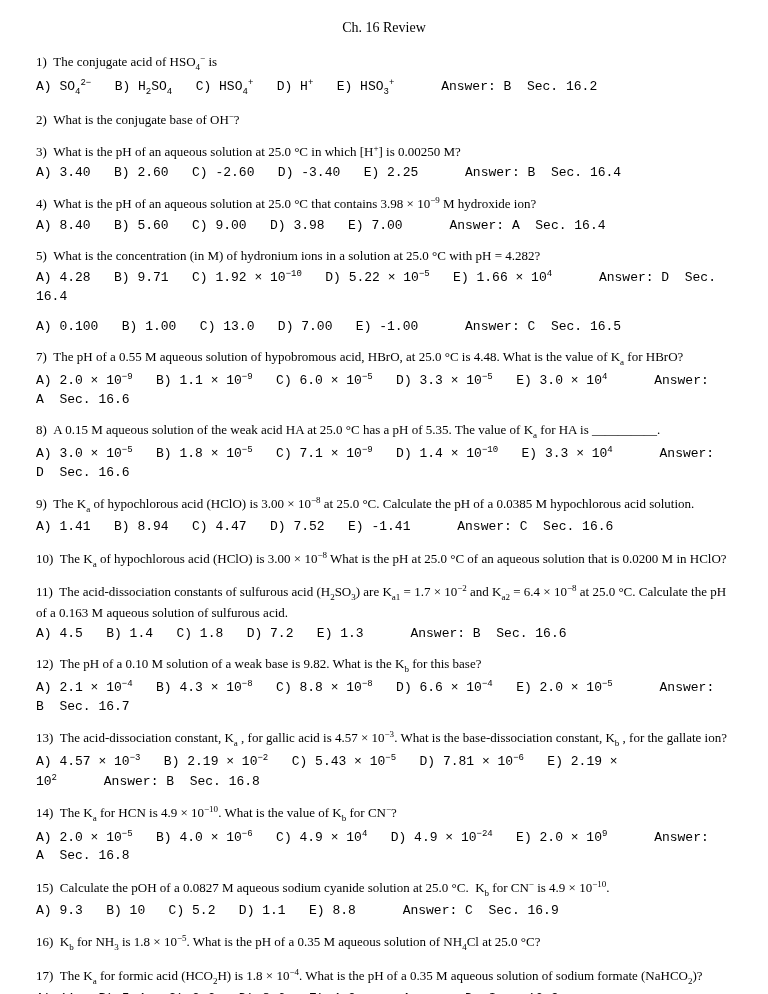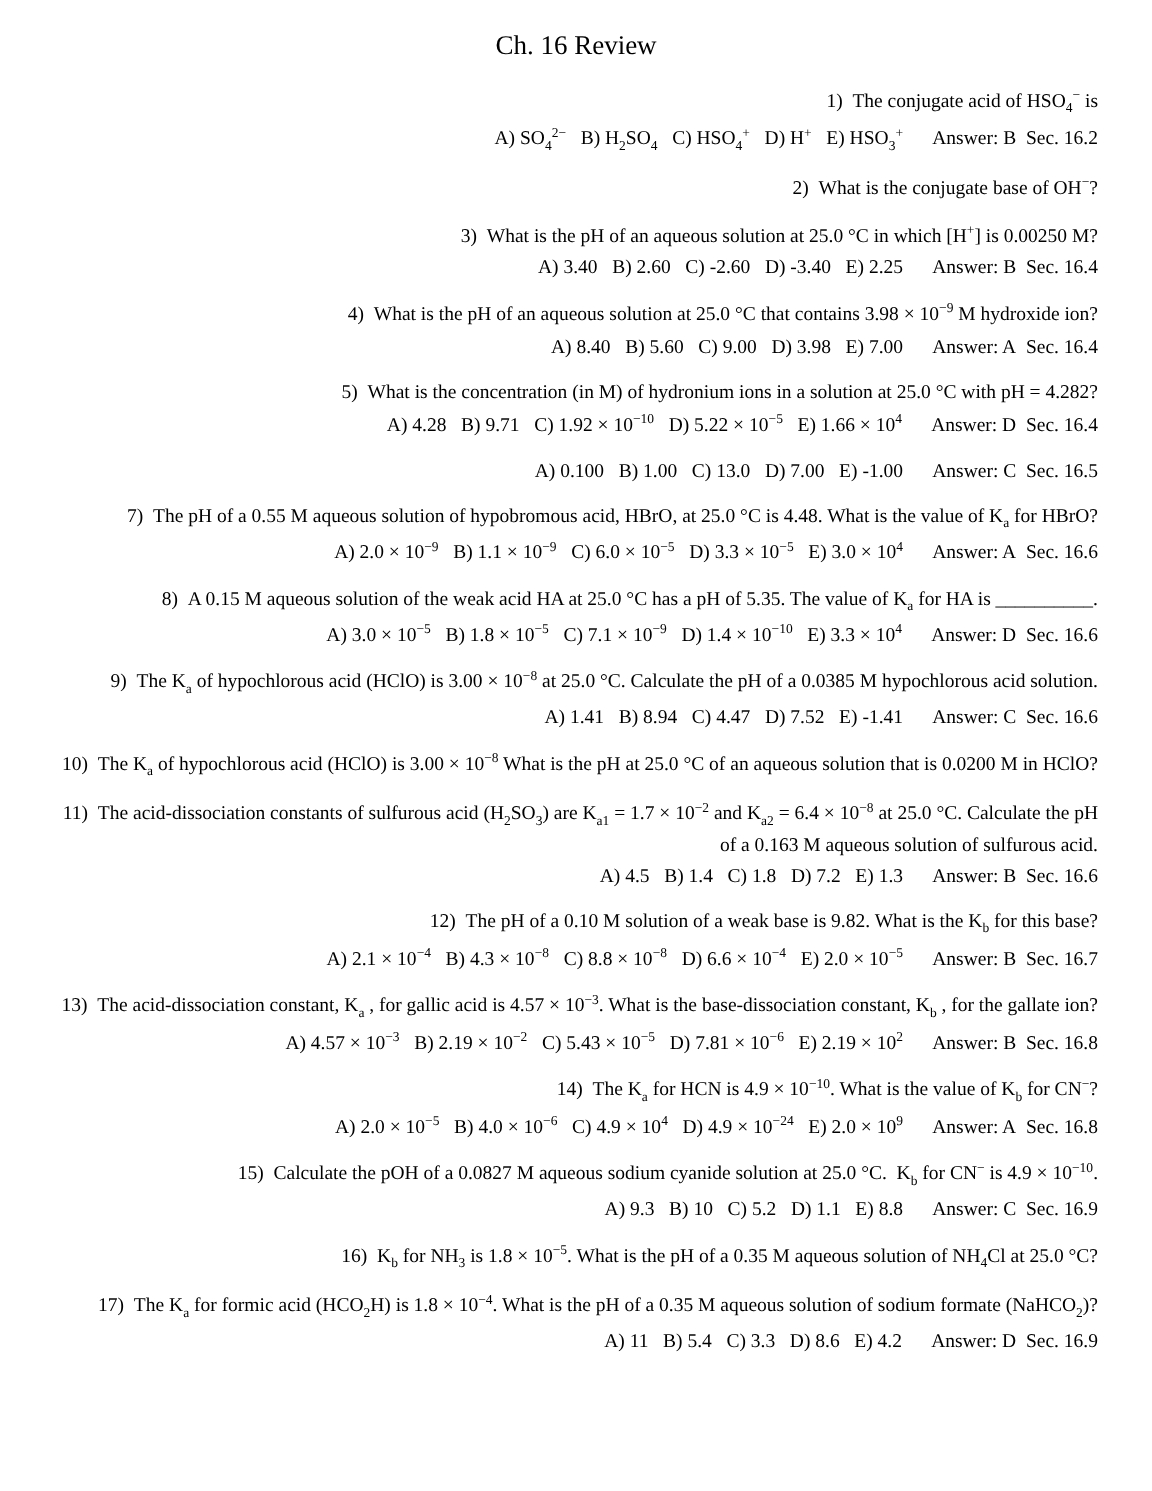--- a/index.html
+++ b/index.html
@@ -11,34 +11,34 @@
       background: #fff;
       color: #000;
       font-family: "Times New Roman", Times, serif;
       font-size: 13px;
       width: 768px;
       min-height: 994px;
       padding: 20px 36px 20px 36px;
     }
     .page-title {
       text-align: center;
-      font-size: 18px;
+      font-size: 14px;
       margin-bottom: 16px;
     }
     .question-block {
       margin-bottom: 12px;
-      text-align: right;
     }
     .question-text {
       margin-bottom: 3px;
       line-height: 1.4;
     }
     .answers {
       margin-left: 0px;
       line-height: 1.4;
+      font-family: Liberation Mono, monospace;
     }
     sup {
       font-size: 9px;
       vertical-align: super;
     }
     sub {
       font-size: 9px;
       vertical-align: sub;
     }
   </style>

